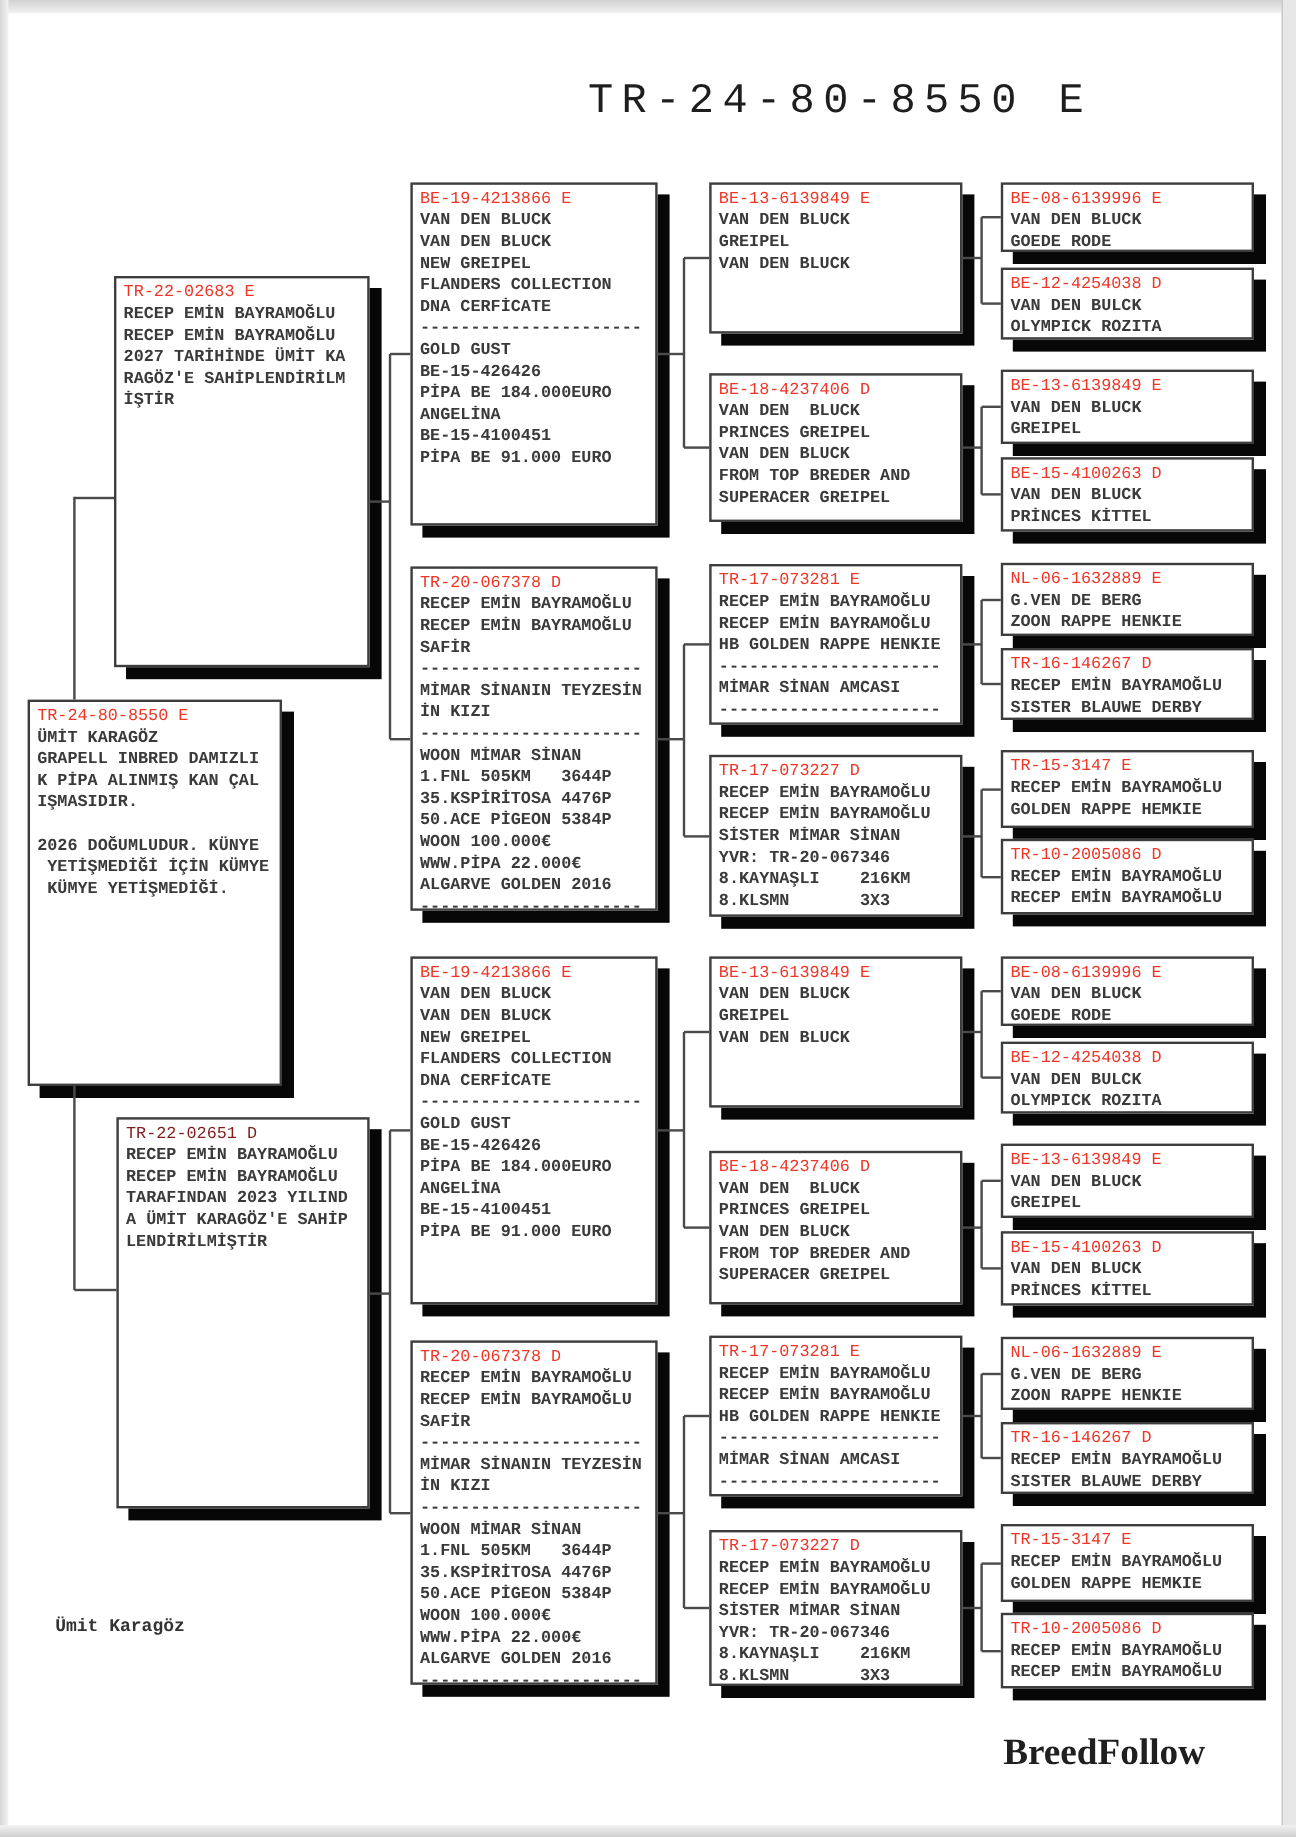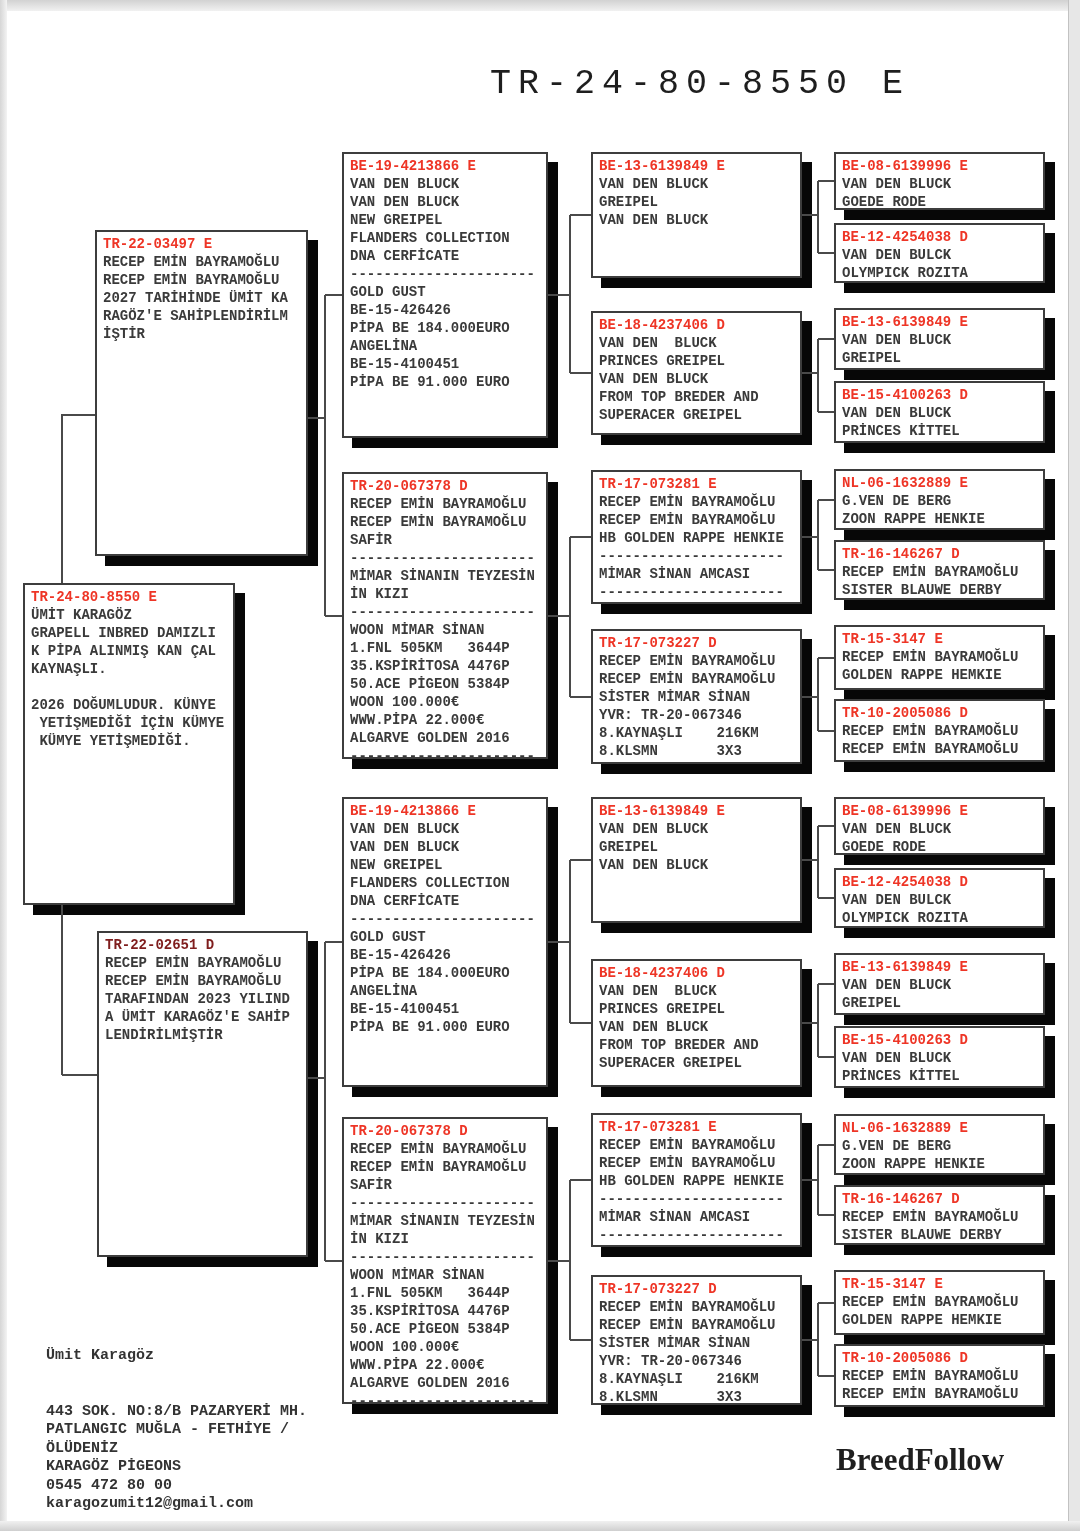--- a/index.html
+++ b/index.html
@@ -15,21 +15,21 @@
   #edge-bottom { left:0; top:1521px; width:1080px; height:10px; background:linear-gradient(#f1f1f1,#cfcfcf); }
 
   #title {
     position:absolute; left:400px; top:64px; width:600px; text-align:center;
     font-size:35px; letter-spacing:7px; color:#1e1e1e; white-space:nowrap;
   }
   .pbox {
     position:absolute; background:#ffffff; border:2px solid #3d3d3d;
     box-shadow:10px 10px 0 #070707; padding:3px 6px; box-sizing:border-box; overflow:hidden;
   }
-  .ring  { font-size:14px; line-height:18px; font-weight:bold; white-space:pre; }
+  .ring  { font-size:14px; line-height:18px; font-weight:normal; white-space:pre; }
   .bline { font-size:14px; line-height:18px; font-weight:bold; color:#3a3a3a; white-space:pre; }
   .cline { position:absolute; background:#4a4a4a; }
 
   #owner { position:absolute; left:46px; top:1310px; color:#333333; font-weight:bold;
            font-size:15px; line-height:18.5px; white-space:pre; }
   #brand { position:absolute; left:836px; top:1442px; font-family:"Liberation Serif","DejaVu Serif",serif;
            font-size:31px; font-weight:600; color:#1f1f1f; }
 </style>
 </head>
 <body>
@@ -41,28 +41,28 @@
   <div id="edge-bottom" class="edge"></div>
 
   <div id="title">TR-24-80-8550 E</div>
 
   <div id="boxes-root">
       <div class="pbox" style="left: 23px; top: 583px; width: 212px; height: 322px;">
         <div class="ring" style="color: rgb(238, 53, 38);">TR-24-80-8550 E</div>
         <div class="bline">ÜMİT KARAGÖZ</div>
         <div class="bline">GRAPELL INBRED DAMIZLI</div>
         <div class="bline">K PİPA ALINMIŞ KAN ÇAL</div>
-        <div class="bline">KAYNAŞLI.</div>
+        <div class="bline">IŞMASIDIR.</div>
         <div class="bline">&nbsp;</div>
         <div class="bline">2026 DOĞUMLUDUR. KÜNYE</div>
         <div class="bline"> YETİŞMEDİĞİ İÇİN KÜMYE</div>
         <div class="bline"> KÜMYE YETİŞMEDİĞİ.</div>
       </div>
       <div class="pbox" style="left: 95px; top: 230px; width: 213px; height: 326px;">
-        <div class="ring" style="color: rgb(238, 53, 38);">TR-22-03497 E</div>
+        <div class="ring" style="color: rgb(238, 53, 38);">TR-22-02683 E</div>
         <div class="bline">RECEP EMİN BAYRAMOĞLU</div>
         <div class="bline">RECEP EMİN BAYRAMOĞLU</div>
         <div class="bline">2027 TARİHİNDE ÜMİT KA</div>
         <div class="bline">RAGÖZ'E SAHİPLENDİRİLM</div>
         <div class="bline">İŞTİR</div>
       </div>
       <div class="pbox" style="left: 97px; top: 931px; width: 211px; height: 326px;">
         <div class="ring" style="color: #7f1d1d;">TR-22-02651 D</div>
         <div class="bline">RECEP EMİN BAYRAMOĞLU</div>
         <div class="bline">RECEP EMİN BAYRAMOĞLU</div>
@@ -339,17 +339,16 @@
       <div class="cline" style="left: 818px; top: 1302px; width: 16px; height: 2px; background: rgb(74, 74, 74);"></div>
       <div class="cline" style="left: 818px; top: 1375px; width: 16px; height: 2px; background: rgb(74, 74, 74);"></div>
       <div class="cline" style="left: 62px; top: 414px; width: 33px; height: 2px; background: rgb(74, 74, 74);"></div>
       <div class="cline" style="left: 61px; top: 414px; width: 2px; height: 169px; background: rgb(74, 74, 74);"></div>
       <div class="cline" style="left: 61px; top: 905px; width: 2px; height: 170px; background: rgb(74, 74, 74);"></div>
       <div class="cline" style="left: 62px; top: 1074px; width: 35px; height: 2px; background: rgb(74, 74, 74);"></div>
     </div>
 
   <div id="owner">
     <div id="owner-name">Ümit Karagöz</div>
-    <div id="owner-lines"><div>443 SOK. NO:8/B PAZARYERİ MH.</div><div>PATLANGIC MUĞLA - FETHİYE /</div><div>ÖLÜDENİZ</div><div>KARAGÖZ PİGEONS</div><div>0545 472 80 00</div><div>karagozumit12@gmail.com</div></div>
   </div>
 
   <div id="brand">BreedFollow</div>
 </div>
 
 </body></html>

